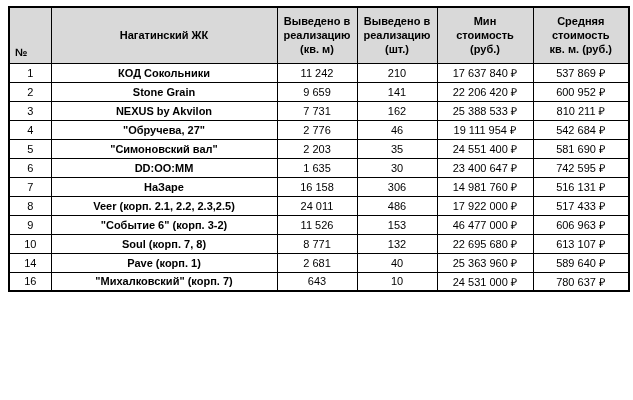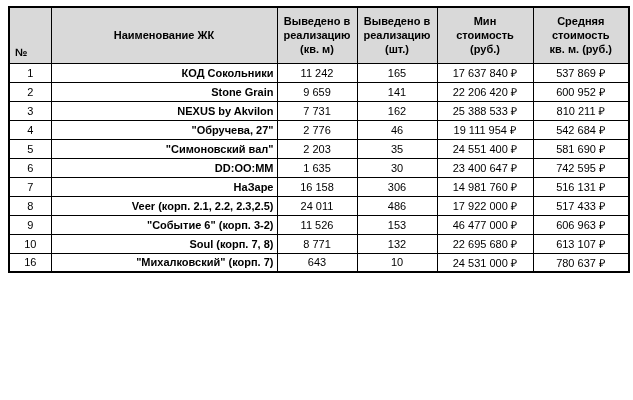--- a/index.html
+++ b/index.html
@@ -44,21 +44,21 @@
     padding-bottom: 3px;
   }
   .data-table td {
     height: 19px;
     text-align: center;
     vertical-align: middle;
     white-space: nowrap;
     background: #ffffff;
   }
   .data-table td.col1 {
-    text-align: right;
+    text-align: center;
     font-weight: bold;
   }
   .w0 { width: 42px; }
   .w1 { width: 226px; }
   .w2 { width: 80px; }
   .w3 { width: 80px; }
   .w4 { width: 96px; }
   .w5 { width: 96px; }
 </style>
 </head>
@@ -70,41 +70,41 @@
       <col class="w0">
         <col class="w1">
         <col class="w2">
         <col class="w3">
         <col class="w4">
         <col class="w5">
     </colgroup>
     <thead>
       <tr>
         <th class="col0">№</th>
-        <th class="col1">Наименование ЖК</th>
+        <th class="col1">Нагатинский ЖК</th>
         <th class="col2">Выведено в
 реализацию
 (кв. м)</th>
         <th class="col3">Выведено в
 реализацию
 (шт.)</th>
         <th class="col4">Мин
 стоимость
 (руб.)</th>
         <th class="col5">Средняя
 стоимость
 кв. м. (руб.)</th>
       </tr>
     </thead>
     <tbody>
         <tr>
           <td class="col0">1</td>
           <td class="col1">КОД Сокольники</td>
           <td class="col2">11 242</td>
-          <td class="col3">165</td>
+          <td class="col3">210</td>
           <td class="col4">17 637 840 ₽</td>
           <td class="col5">537 869 ₽</td>
         </tr>
         <tr>
           <td class="col0">2</td>
           <td class="col1">Stone Grain</td>
           <td class="col2">9 659</td>
           <td class="col3">141</td>
           <td class="col4">22 206 420 ₽</td>
           <td class="col5">600 952 ₽</td>
@@ -167,20 +167,28 @@
         </tr>
         <tr>
           <td class="col0">10</td>
           <td class="col1">Soul (корп. 7, 8)</td>
           <td class="col2">8 771</td>
           <td class="col3">132</td>
           <td class="col4">22 695 680 ₽</td>
           <td class="col5">613 107 ₽</td>
         </tr>
         <tr>
+          <td class="col0">14</td>
+          <td class="col1">Pave (корп. 1)</td>
+          <td class="col2">2 681</td>
+          <td class="col3">40</td>
+          <td class="col4">25 363 960 ₽</td>
+          <td class="col5">589 640 ₽</td>
+        </tr>
+        <tr>
           <td class="col0">16</td>
           <td class="col1">"Михалковский" (корп. 7)</td>
           <td class="col2">643</td>
           <td class="col3">10</td>
           <td class="col4">24 531 000 ₽</td>
           <td class="col5">780 637 ₽</td>
         </tr>
       </tbody>
   </table>
 </div>

